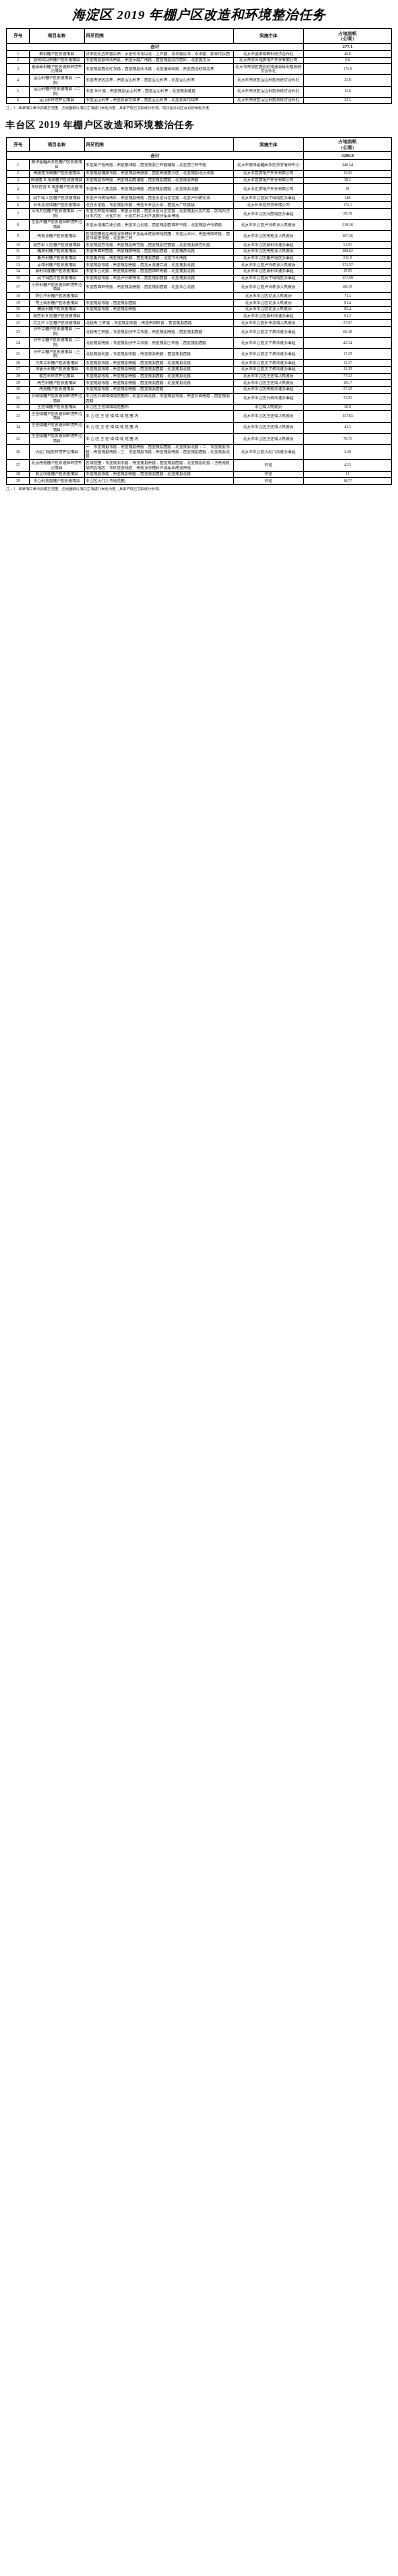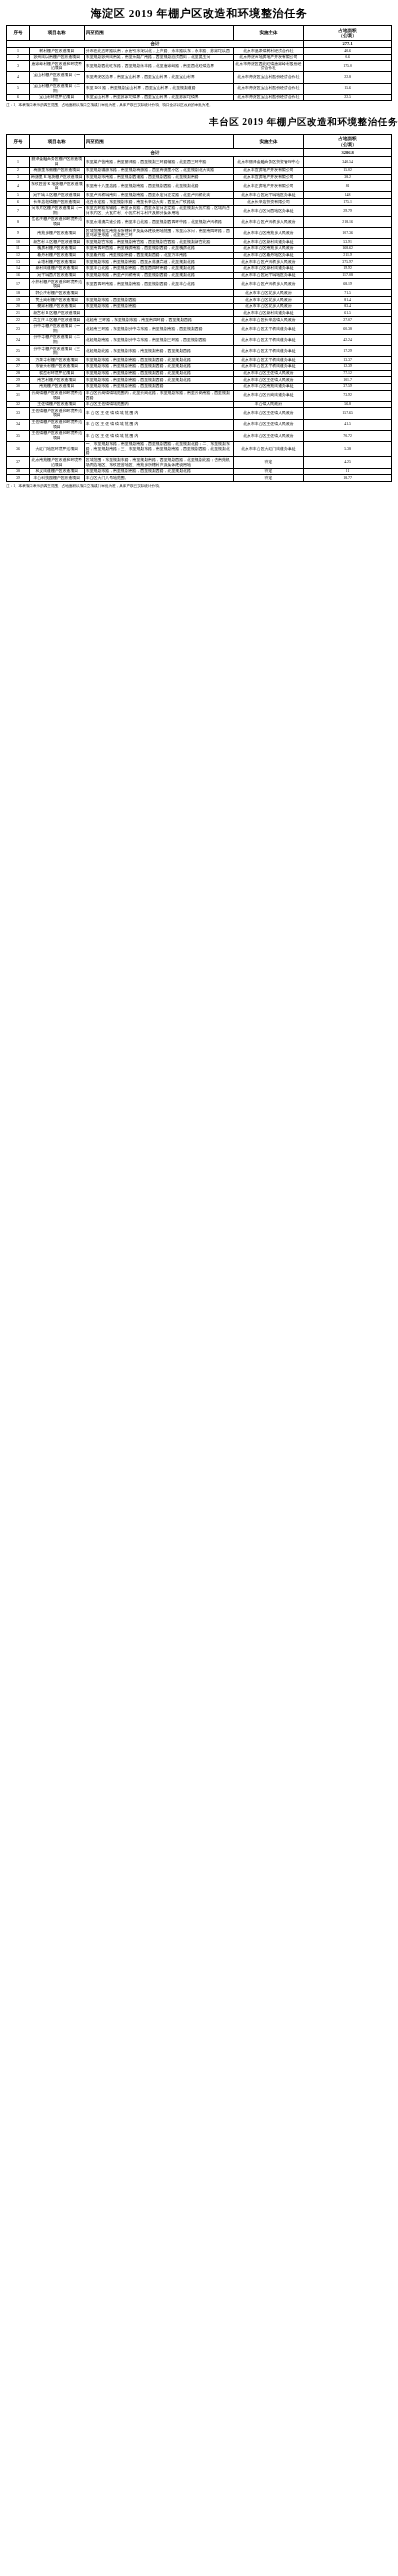--- a/index.html
+++ b/index.html
@@ -1,26 +1,27 @@
 <!DOCTYPE html>
 <html style="font-size:9px"><head>
 <meta charset="utf-8">
 <style>
   html,body{margin:0;padding:0;background:#ffffff;}
   body{width:398px;font-family:"Liberation Serif", serif;color:#000;}
   .page{width:398px;padding:0;}
   .doc-title{
     text-align:center;
-    font-size:11px;
+    font-size:13px;
     font-weight:bold;
     letter-spacing:0.6px;
     padding:5.6px 0 4.5px 0;
+    font-style:italic;
   }
   .doc-title-2{
-    text-align:right;
+    text-align:left;
     font-size:9.5px;
     font-weight:bold;
     letter-spacing:0.6px;
     padding:7.8px 0 4.5px 5.6px;
   }
   table{
     border-collapse:collapse;
     width:386px;
     margin:0 auto;
     table-layout:fixed;

